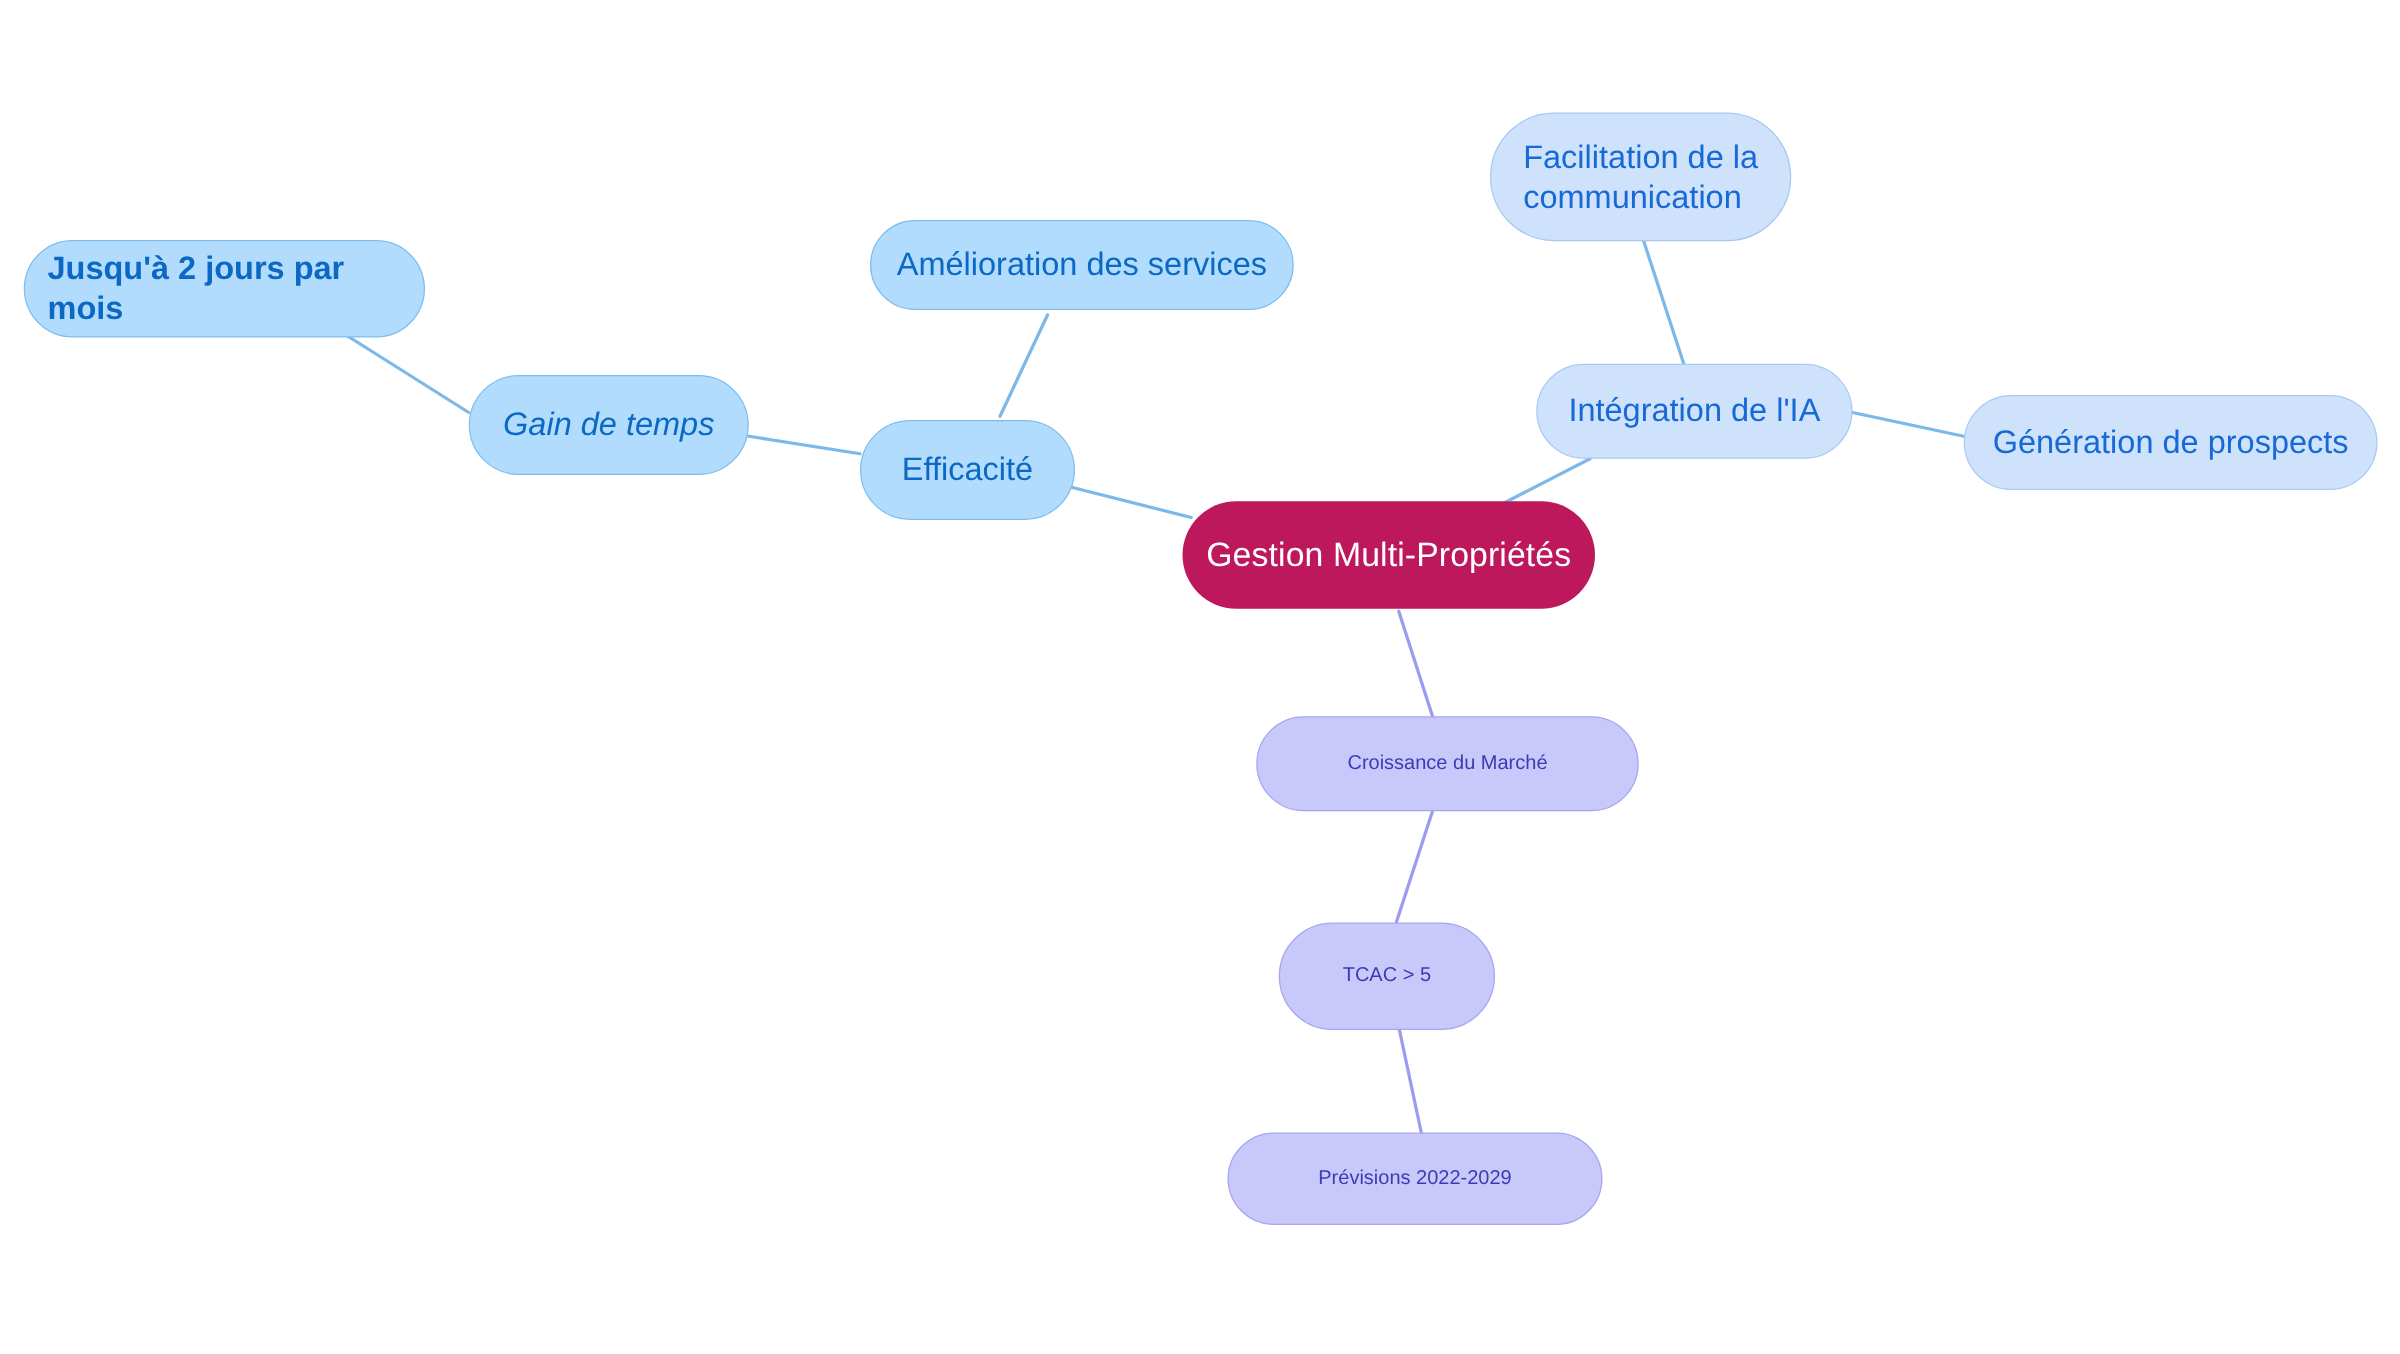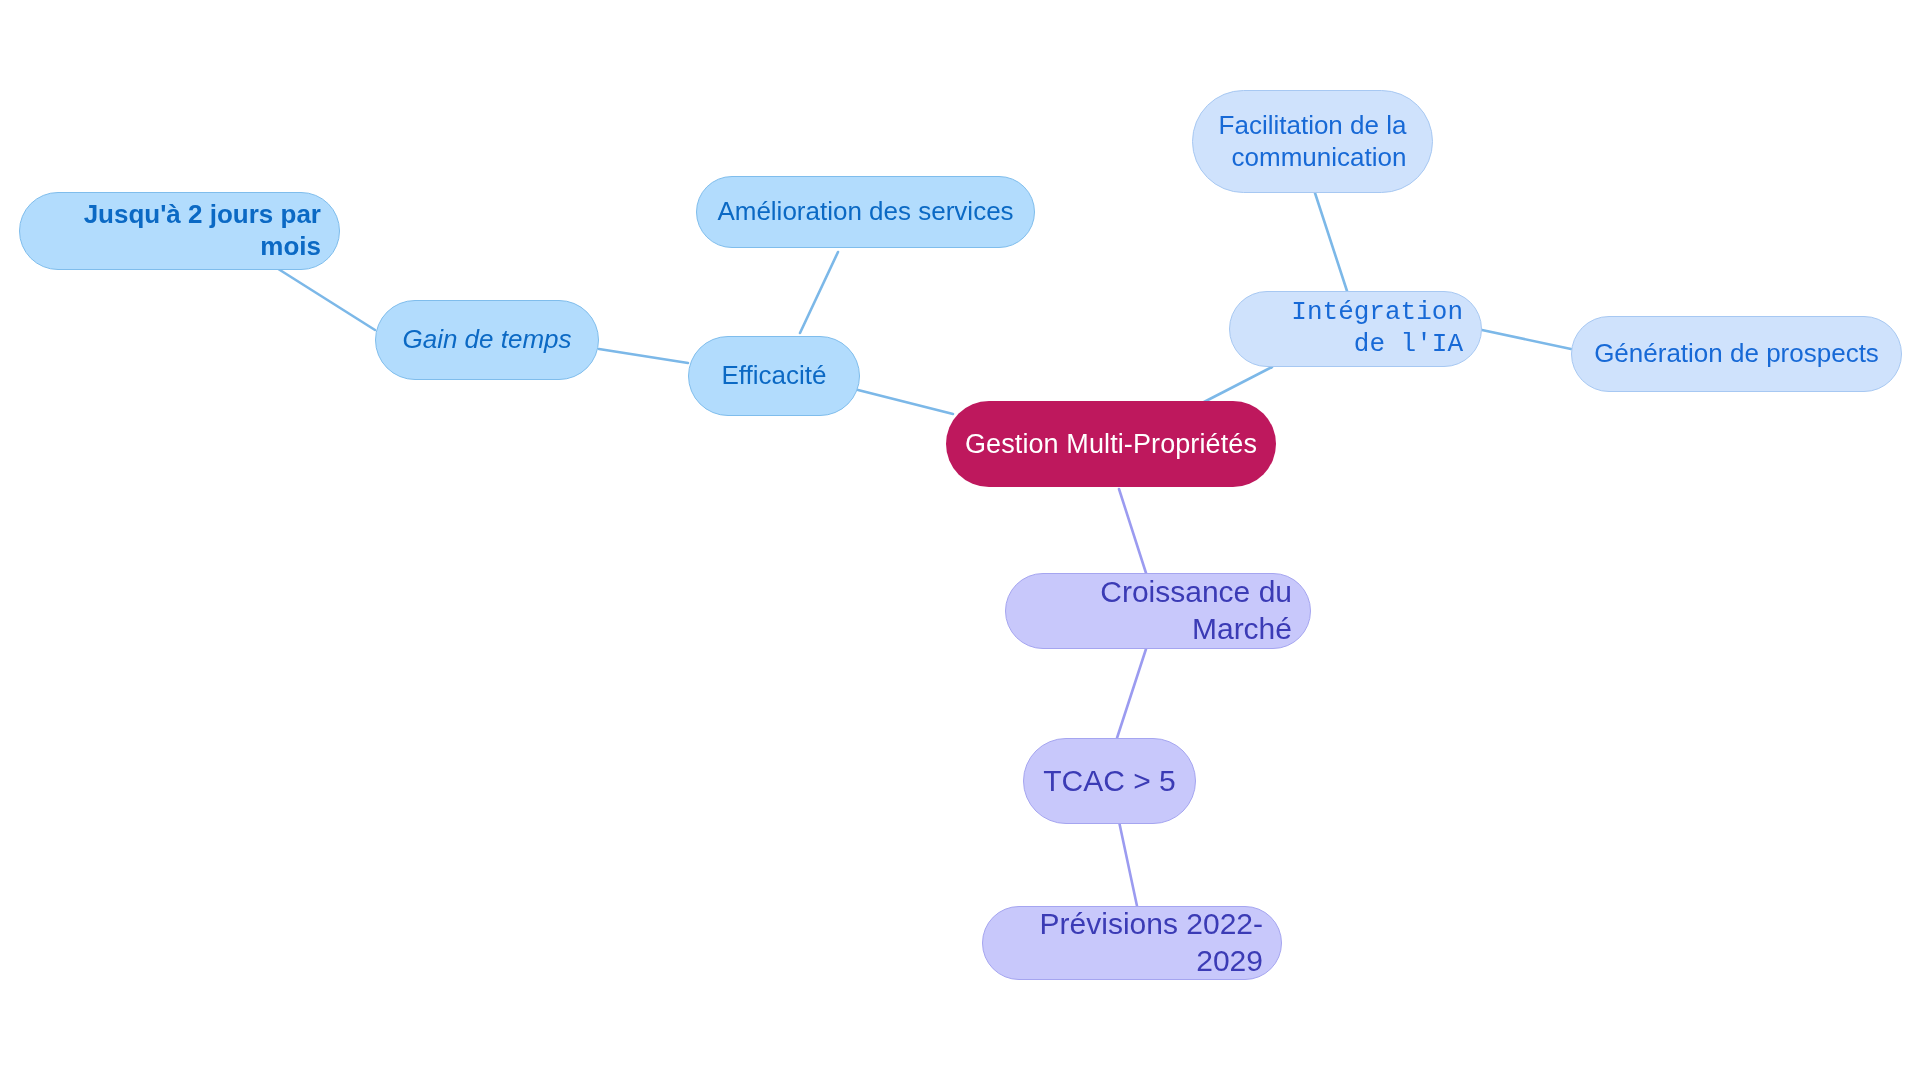--- a/index.html
+++ b/index.html
@@ -24,21 +24,21 @@
     width: 1920px;
     height: 1083px;
     pointer-events: none;
   }
   .node {
     position: absolute;
     box-sizing: border-box;
     display: flex;
     align-items: center;
     justify-content: center;
-    text-align: right;
+    text-align: left;
     border-radius: 999px;
     line-height: 1.22;
     white-space: pre-line;
     padding: 6px 18px;
   }
   .node.root {
     background: #be185d;
     color: #ffffff;
     border: none;
     font-size: 27px;
@@ -53,21 +53,21 @@
   .node.blue-light {
     background: #cfe2fc;
     border: 1.6px solid #a7c8f2;
     color: #1769d6;
     font-size: 26px;
   }
   .node.purple {
     background: #c8c8fb;
     border: 1.6px solid #a5a5f0;
     color: #3b3bb5;
-    font-size: 30px;
+    font-size: 16px;
   }
 </style>
 </head>
 <body>
 
 <div id="canvas">
   <svg id="edges" viewBox="0 0 1920 1083">
       <line x1="953" y1="414" x2="858" y2="390" stroke="#7cb8e8" stroke-width="2.6" stroke-linecap="round"></line>
       <line x1="688" y1="363" x2="599" y2="349" stroke="#7cb8e8" stroke-width="2.6" stroke-linecap="round"></line>
       <line x1="375" y1="330" x2="272" y2="265" stroke="#7cb8e8" stroke-width="2.6" stroke-linecap="round"></line>
@@ -78,21 +78,21 @@
       <line x1="1119" y1="489" x2="1146" y2="573" stroke="#9b9bf0" stroke-width="2.6" stroke-linecap="round"></line>
       <line x1="1146" y1="649" x2="1117" y2="738" stroke="#9b9bf0" stroke-width="2.6" stroke-linecap="round"></line>
       <line x1="1117" y1="812" x2="1137" y2="906" stroke="#9b9bf0" stroke-width="2.6" stroke-linecap="round"></line>
     </svg>
   <div id="nodes">
       <div class="node root" style="left: 946px; top: 401px; width: 330px; height: 86px;">Gestion Multi-Propriétés</div>
       <div class="node blue-mid" style="left: 688px; top: 336px; width: 172px; height: 80px;">Efficacité</div>
       <div class="node blue-mid" style="left: 375px; top: 300px; width: 224px; height: 80px; font-style: italic;">Gain de temps</div>
       <div class="node blue-mid" style="left: 19px; top: 192px; width: 321px; height: 78px; font-weight: bold;">Jusqu'à 2 jours par mois</div>
       <div class="node blue-mid" style="left: 696px; top: 176px; width: 339px; height: 72px;">Amélioration des services</div>
-      <div class="node blue-light" style="left: 1229px; top: 291px; width: 253px; height: 76px; font-family: Liberation Mono, monospace;">Intégration de l'IA</div>
+      <div class="node blue-light" style="left: 1229px; top: 291px; width: 253px; height: 76px;">Intégration de l'IA</div>
       <div class="node blue-light" style="left: 1192px; top: 90px; width: 241px; height: 103px;">Facilitation de la
 communication</div>
       <div class="node blue-light" style="left: 1571px; top: 316px; width: 331px; height: 76px;">Génération de prospects</div>
       <div class="node purple" style="left: 1005px; top: 573px; width: 306px; height: 76px;">Croissance du Marché</div>
       <div class="node purple" style="left: 1023px; top: 738px; width: 173px; height: 86px;">TCAC &gt; 5</div>
       <div class="node purple" style="left: 982px; top: 906px; width: 300px; height: 74px;">Prévisions 2022-2029</div>
     </div>
 </div>
 
 </body></html>

